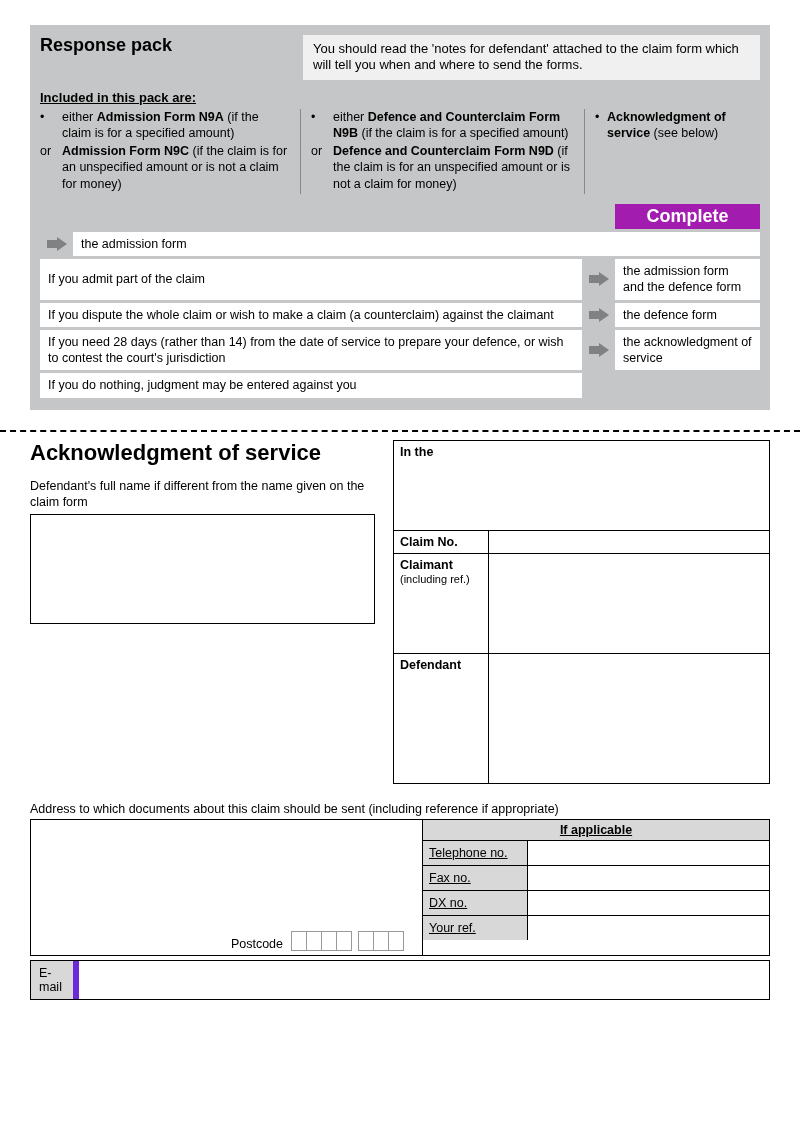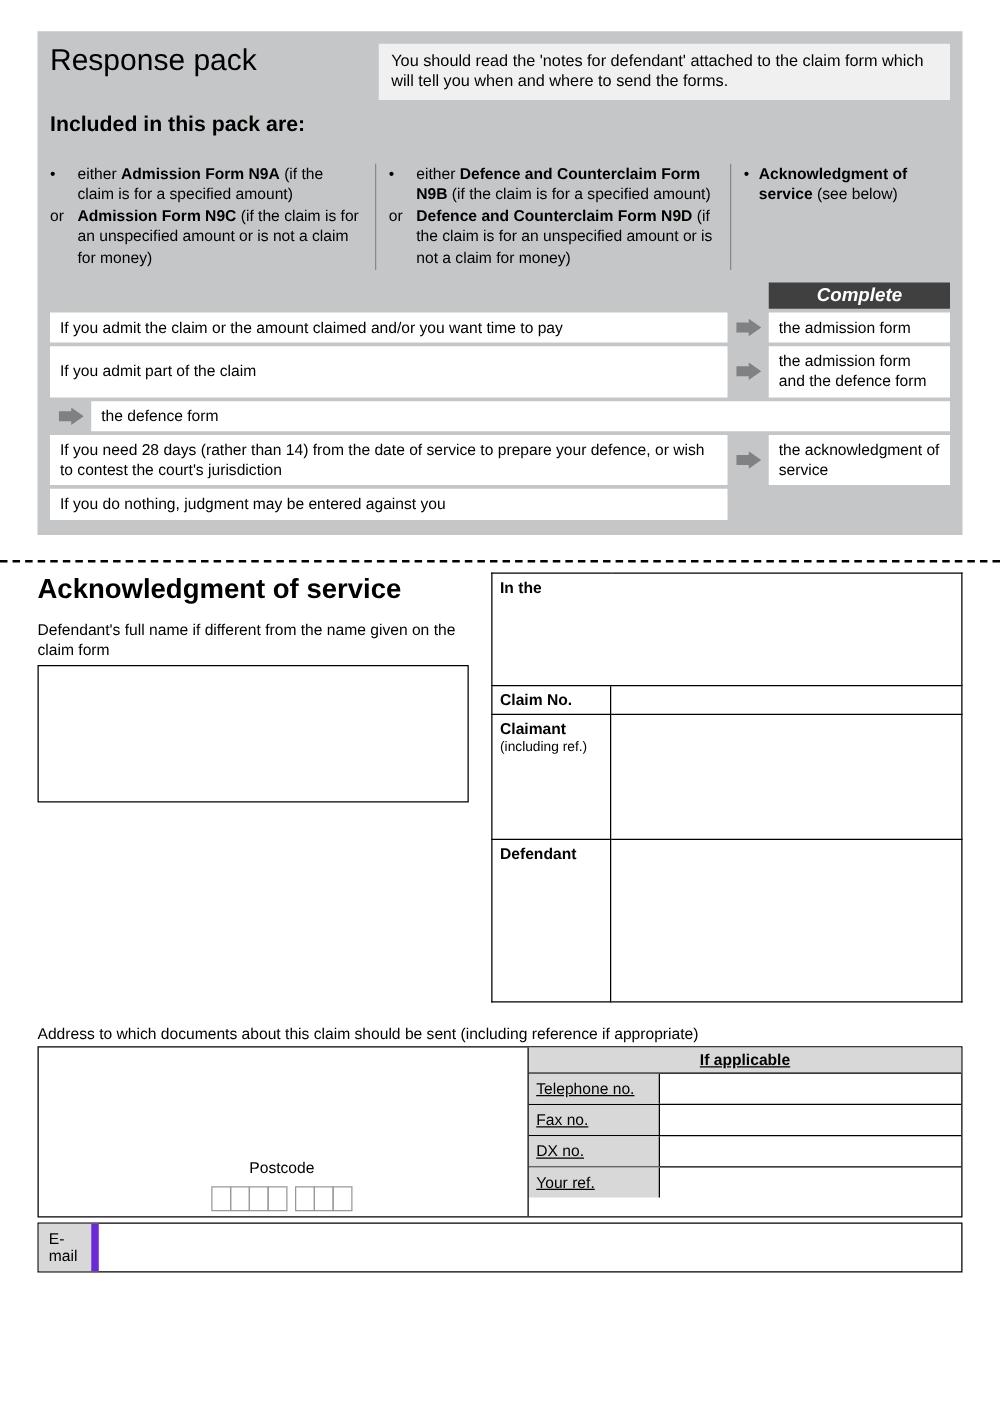--- a/index.html
+++ b/index.html
@@ -1,35 +1,35 @@
 <!DOCTYPE html>
 <html><head>
 <meta charset="utf-8">
 <style>
 * { box-sizing: border-box; margin: 0; padding: 0; }
 body { font-family: Arial, Helvetica, sans-serif; font-size: 12.5px; background: #fff; width: 800px; margin: 0 auto; color: #000; }
 .page { padding: 25px 30px 10px 30px; }
 .top-box { background: #c5c6c7; padding: 10px 10px 12px 10px; }
 .top-header { display: flex; gap: 18px; align-items: flex-start; margin-bottom: 10px; }
-.title { font-size: 24px; font-weight: normal; flex: 0 0 245px; }
+.title { font-size: 18px; font-weight: bold; flex: 0 0 245px; }
 .notice { background: #f0f0f0; padding: 6px 10px; font-size: 13px; flex: 1; line-height: 1.25; }
-.included-heading { font-weight: bold; margin-bottom: 21px; font-size: 17px; }
+.included-heading { font-weight: bold; margin-bottom: 4px; font-size: 13px; text-decoration: underline; }
 .included-cols { display: flex; gap: 0; }
 .inc-col { padding: 0 10px; position: relative; }
 .inc-col:first-child { padding-left: 0; flex: 0 0 260px; }
 .inc-col:nth-child(2) { flex: 0 0 285px; border-left: 1px solid #888; border-right: 1px solid #888; }
 .inc-col:nth-child(3) { flex: 1; }
 .inc-row { display: flex; margin-bottom: 2px; font-size: 12.5px; line-height: 1.3; }
 .bullet { flex: 0 0 22px; }
 .inc-text { flex: 1; }
 .inc-text .bold { font-weight: bold; }
 .complete-wrap { margin-top: 10px; }
 .complete-header { display: flex; }
 .complete-header-spacer { flex: 0 0 575px; }
-.complete-label { flex: 1; background: #404040; color: #fff; font-weight: bold; text-align: center; padding: 2px 0; font-size: 15px; font-style: italic; }
+.complete-label { flex: 1; background: #a21caf; color: #fff; font-weight: bold; text-align: center; padding: 2px 0; font-size: 18px; }
 .table-row { display: flex; align-items: stretch; margin-top: 3px; }
 .cell-left { flex: 0 0 542px; background: #fff; padding: 4px 8px; font-size: 12.5px; line-height: 1.3; display: flex; align-items: center; }
 .cell-arrow { flex: 0 0 33px; display: flex; align-items: center; justify-content: center; }
 .cell-right { flex: 1; background: #fff; padding: 4px 8px; font-size: 12.5px; line-height: 1.3; display: flex; align-items: center; }
 .arrow-svg { width: 20px; height: 14px; }
 .dashline { border: none; border-top: 2px dashed #000; margin: 10px 0 8px 0; }
 .ack { display: flex; gap: 18px; }
 .ack-left { flex: 0 0 345px; }
 .ack-title { font-size: 22px; font-weight: bold; margin-bottom: 12px; }
 .ack-note { font-size: 12.5px; line-height: 1.3; margin-bottom: 4px; }
@@ -42,21 +42,21 @@
 .addr-note { font-size: 12.5px; margin: 18px 0 3px 0; }
 .addr-grid { border: 1px solid #000; }
 .addr-top { display: flex; }
 .addr-left { flex: 0 0 392px; border-right: 1px solid #000; position: relative; }
 .addr-right { flex: 1; text-decoration: underline; }
 .if-app { background: #d8d8d8; text-align: center; font-weight: bold; padding: 3px 0; border-bottom: 1px solid #000; font-size: 12.5px; }
 .contact-row { display: flex; border-bottom: 1px solid #000; }
 .contact-row:last-child { border-bottom: none; }
 .contact-label { flex: 0 0 105px; background: #d8d8d8; padding: 5px 6px; border-right: 1px solid #000; font-size: 12.5px; }
 .contact-val { flex: 1; padding: 5px 6px; }
-.postcode-row { position: absolute; bottom: 4px; left: 0; right: 2px; display: flex; align-items: center; justify-content: flex-end; gap: 8px; flex-direction: column; }
+.postcode-row { position: absolute; bottom: 4px; left: 0; right: 18px; display: flex; align-items: flex-end; justify-content: flex-end; gap: 8px; }
 .postcode-label { font-size: 12.5px; }
 .postcode-boxes { display: flex; gap: 6px; }
 .box-group { display: flex; }
 .pc-box { width: 16px; height: 20px; border: 1px solid #999; margin-left: -1px; }
 .pc-box:first-child { margin-left: 0; }
 .email-row { display: flex; border: 1px solid #000; margin-top: 4px; }
 .email-label { background: #d8d8d8; padding: 5px 8px; border-right: 6px solid #6d28d9; font-size: 12.5px; flex: 0 0 48px; }
 .email-val { flex: 1; padding: 5px 8px; }
 .footer { border-top: 2px solid #000; margin-top: 60px; padding-top: 4px; display: flex; justify-content: space-between; font-size: 10.5px; }
 .footer-left .bold { font-weight: bold; }
@@ -100,38 +100,38 @@
         </div>
       </div>
     </div>
 
     <div class="complete-wrap">
       <div class="complete-header">
         <div class="complete-header-spacer"></div>
         <div class="complete-label">Complete</div>
       </div>
       <div class="table-row">
-        <div class="cell-left">If you admit the claim or the amount claimed and/or you want time to pay</div>
         <div class="cell-arrow">
             <svg class="arrow-svg" viewBox="0 0 20 14">
               <polygon points="0,3 10,3 10,0 20,7 10,14 10,11 0,11" fill="#808183"></polygon>
             </svg>
           </div>
         <div class="cell-right">the admission form</div>
       </div>
       <div class="table-row">
         <div class="cell-left">If you admit part of the claim</div>
         <div class="cell-arrow">
             <svg class="arrow-svg" viewBox="0 0 20 14">
               <polygon points="0,3 10,3 10,0 20,7 10,14 10,11 0,11" fill="#808183"></polygon>
             </svg>
           </div>
         <div class="cell-right">the admission form and the defence form</div>
       </div>
       <div class="table-row">
+        <div class="cell-left">If you dispute the whole claim or wish to make a claim (a counterclaim) against the claimant</div>
         <div class="cell-arrow">
             <svg class="arrow-svg" viewBox="0 0 20 14">
               <polygon points="0,3 10,3 10,0 20,7 10,14 10,11 0,11" fill="#808183"></polygon>
             </svg>
           </div>
         <div class="cell-right">the defence form</div>
       </div>
       <div class="table-row">
         <div class="cell-left">If you need 28 days (rather than 14) from the date of service to prepare your defence, or wish to contest the court's jurisdiction</div>
         <div class="cell-arrow">

